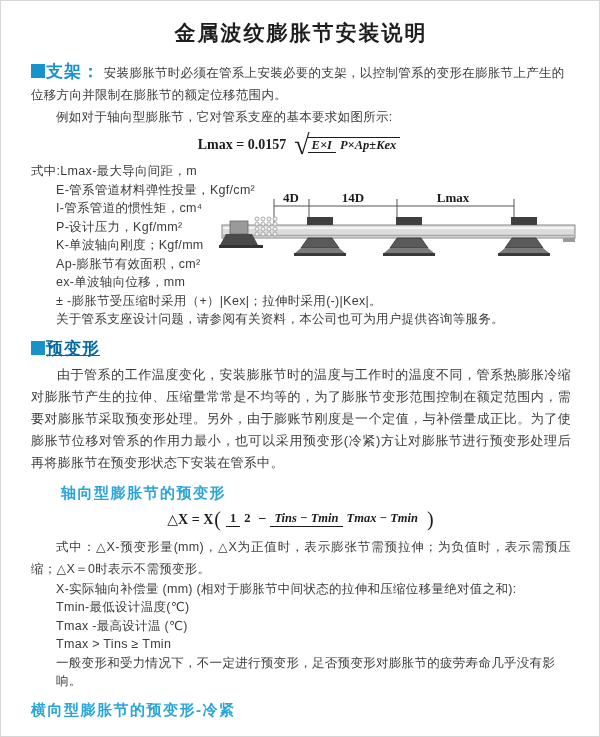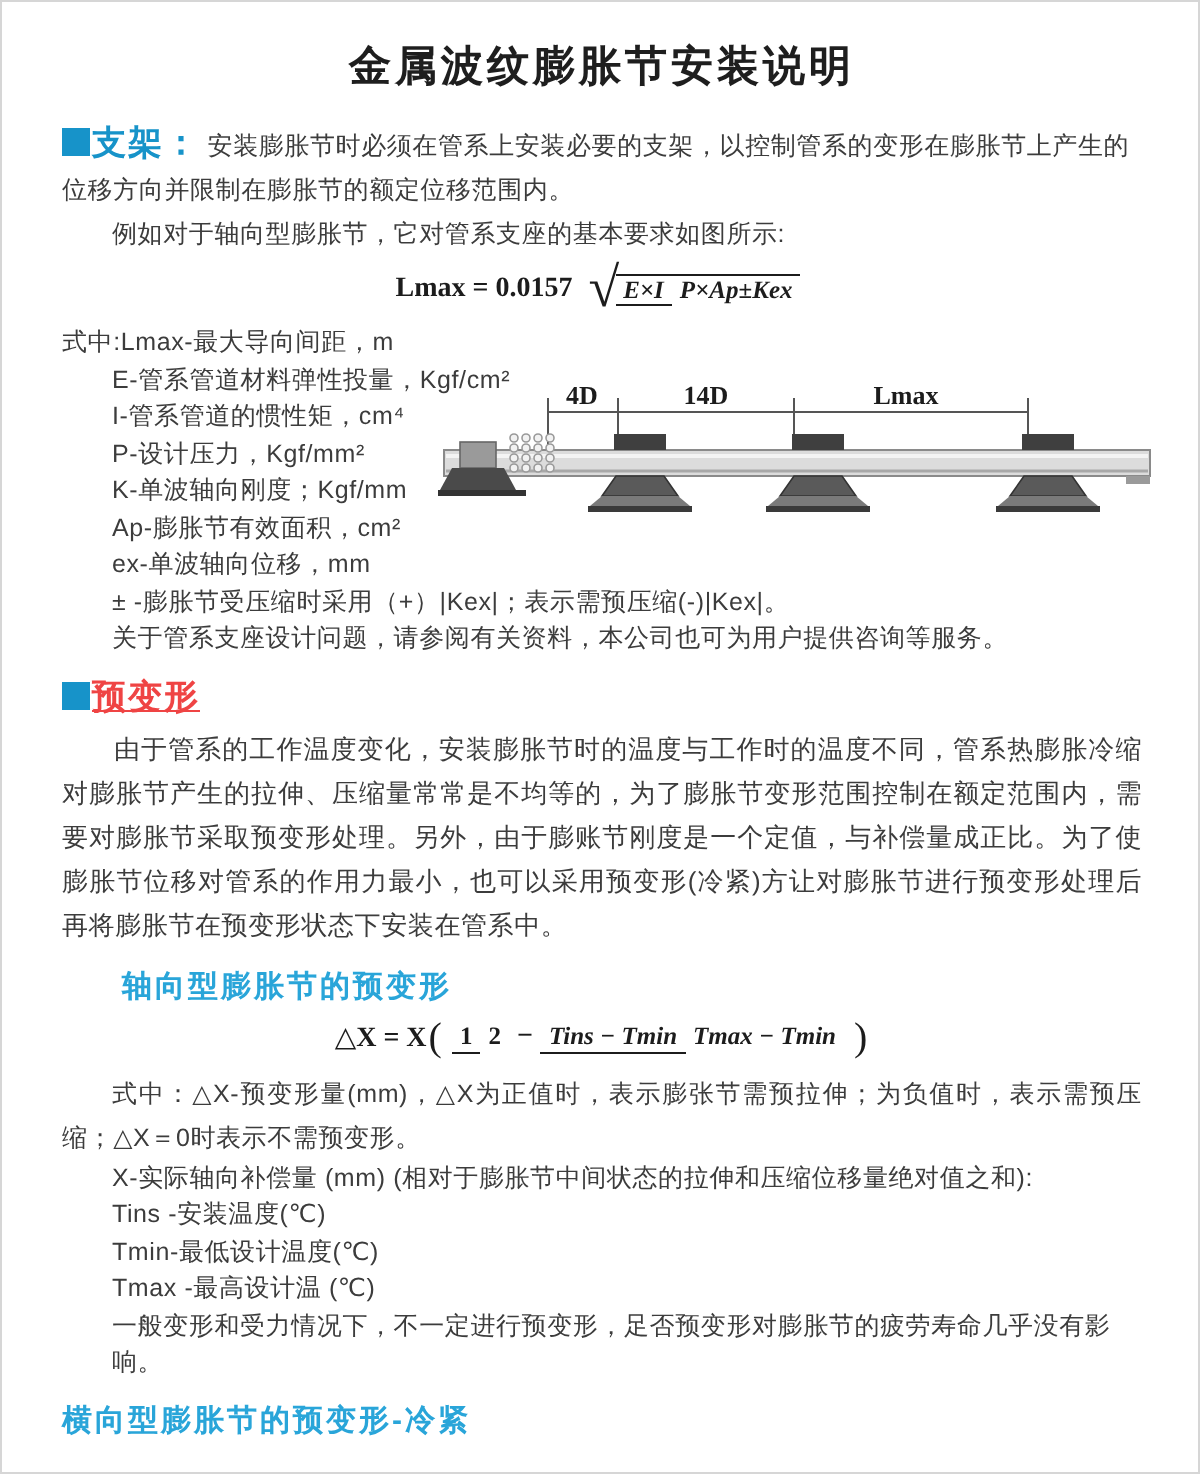--- a/index.html
+++ b/index.html
@@ -12,21 +12,21 @@
   }
   .title{
     font-size:21px;color:#1e1e1e;text-align:center;
     margin:6px 0 14px 0;font-weight:bold;letter-spacing:2px;
   }
   .body{font-size:12.5px;line-height:22px;margin:0;letter-spacing:0.3px;}
   .indent{text-indent:2em;}
   .justify{text-align:justify;}
   .sq{display:inline-block;width:14px;height:14px;background:#1793c9;vertical-align:-1px;margin-right:1px;}
   .sec-head{color:#1793c9;font-size:17px;font-weight:bold;letter-spacing:1px;}
-  .sec{margin:8px 0 4px 0;font-size:17px;color:#ef4444;font-weight:bold;letter-spacing:1px;text-decoration:underline;}
+  .sec{margin:8px 0 4px 0;font-size:17px;color:#0369a1;font-weight:bold;letter-spacing:1px;text-decoration:underline;}
   .sub{color:#29a5d9;font-size:15px;font-weight:bold;letter-spacing:1.5px;margin:10px 0 2px 30px;}
   .sub-left{margin-left:0;}
   .formula-row{
     display:flex;justify-content:center;align-items:center;
     font-family:"Liberation Serif","DejaVu Serif",serif;
     font-weight:bold;color:#1c1c1c;font-size:14px;margin:5px 0;
   }
   .frac{display:inline-flex;flex-direction:row;text-align:center;line-height:1.15;font-size:12.5px;margin:0 4px;}
   .frac .num{padding:0 4px;border-bottom:1px solid #1c1c1c;}
   .frac .den{padding:0 4px;}
@@ -132,21 +132,21 @@
         <rect x="166" y="65" width="52" height="3" fill="#3a3a3a"></rect>
       </g>
       <g>
         <rect x="294" y="29" width="26" height="8" fill="#3f3f3f"></rect>
         <path d="M295,50 L319,50 L326,60 L288,60 Z" fill="#5a5a5a" stroke="#333" stroke-width="0.8"></path>
         <path d="M288,60 L326,60 L332,65 L282,65 Z" fill="#7a7a7a"></path>
         <rect x="281" y="65" width="52" height="3" fill="#3a3a3a"></rect>
       </g>
     </svg>
 
-    <p class="note">± -膨胀节受压缩时采用（+）|Kex|；表示需预压缩(-)|Kex|。</p>
+    <p class="note">± -膨胀节受压缩时采用（+）|Kex|；拉伸时采用(-)|Kex|。</p>
     <p class="note">关于管系支座设计问题，请参阅有关资料，本公司也可为用户提供咨询等服务。</p>
   </div>
 
   <h2 class="sec"><span class="sq"></span><span>预变形</span></h2>
 
   <p class="body para indent justify">由于管系的工作温度变化，安装膨胀节时的温度与工作时的温度不同，管系热膨胀冷缩对膨胀节产生的拉伸、压缩量常常是不均等的，为了膨胀节变形范围控制在额定范围内，需要对膨胀节采取预变形处理。另外，由于膨账节刚度是一个定值，与补偿量成正比。为了使膨胀节位移对管系的作用力最小，也可以采用预变形(冷紧)方让对膨胀节进行预变形处理后再将膨胀节在预变形状态下安装在管系中。</p>
 
   <h3 class="sub">轴向型膨胀节的预变形</h3>
 
   <div class="formula-row">
@@ -161,21 +161,21 @@
       <span class="num">Tins − Tmin</span>
       <span class="den">Tmax − Tmin</span>
     </span>
     <span class="paren">)</span>
   </div>
 
   <p class="body indent justify">式中：△X-预变形量(mm)，△X为正值时，表示膨张节需预拉伸；为负值时，表示需预压缩；△X＝0时表示不需预变形。</p>
 
   <div>
     <div class="defs2-line">X-实际轴向补偿量 (mm) (相对于膨胀节中间状态的拉伸和压缩位移量绝对值之和):</div>
-    <div class="defs2-line">Tins -安装温度(℃)</div>
     <div class="defs2-line">Tmin-最低设计温度(℃)</div>
     <div class="defs2-line">Tmax -最高设计温 (℃)</div>
+    <div class="defs2-line">Tmax &gt; Tins ≥ Tmin</div>
     <div class="defs2-line">一般变形和受力情况下，不一定进行预变形，足否预变形对膨胀节的疲劳寿命几乎没有影响。</div>
   </div>
 
   <h3 class="sub sub-left">横向型膨胀节的预变形-冷紧</h3>
 
 </div>
 
 </body></html>

